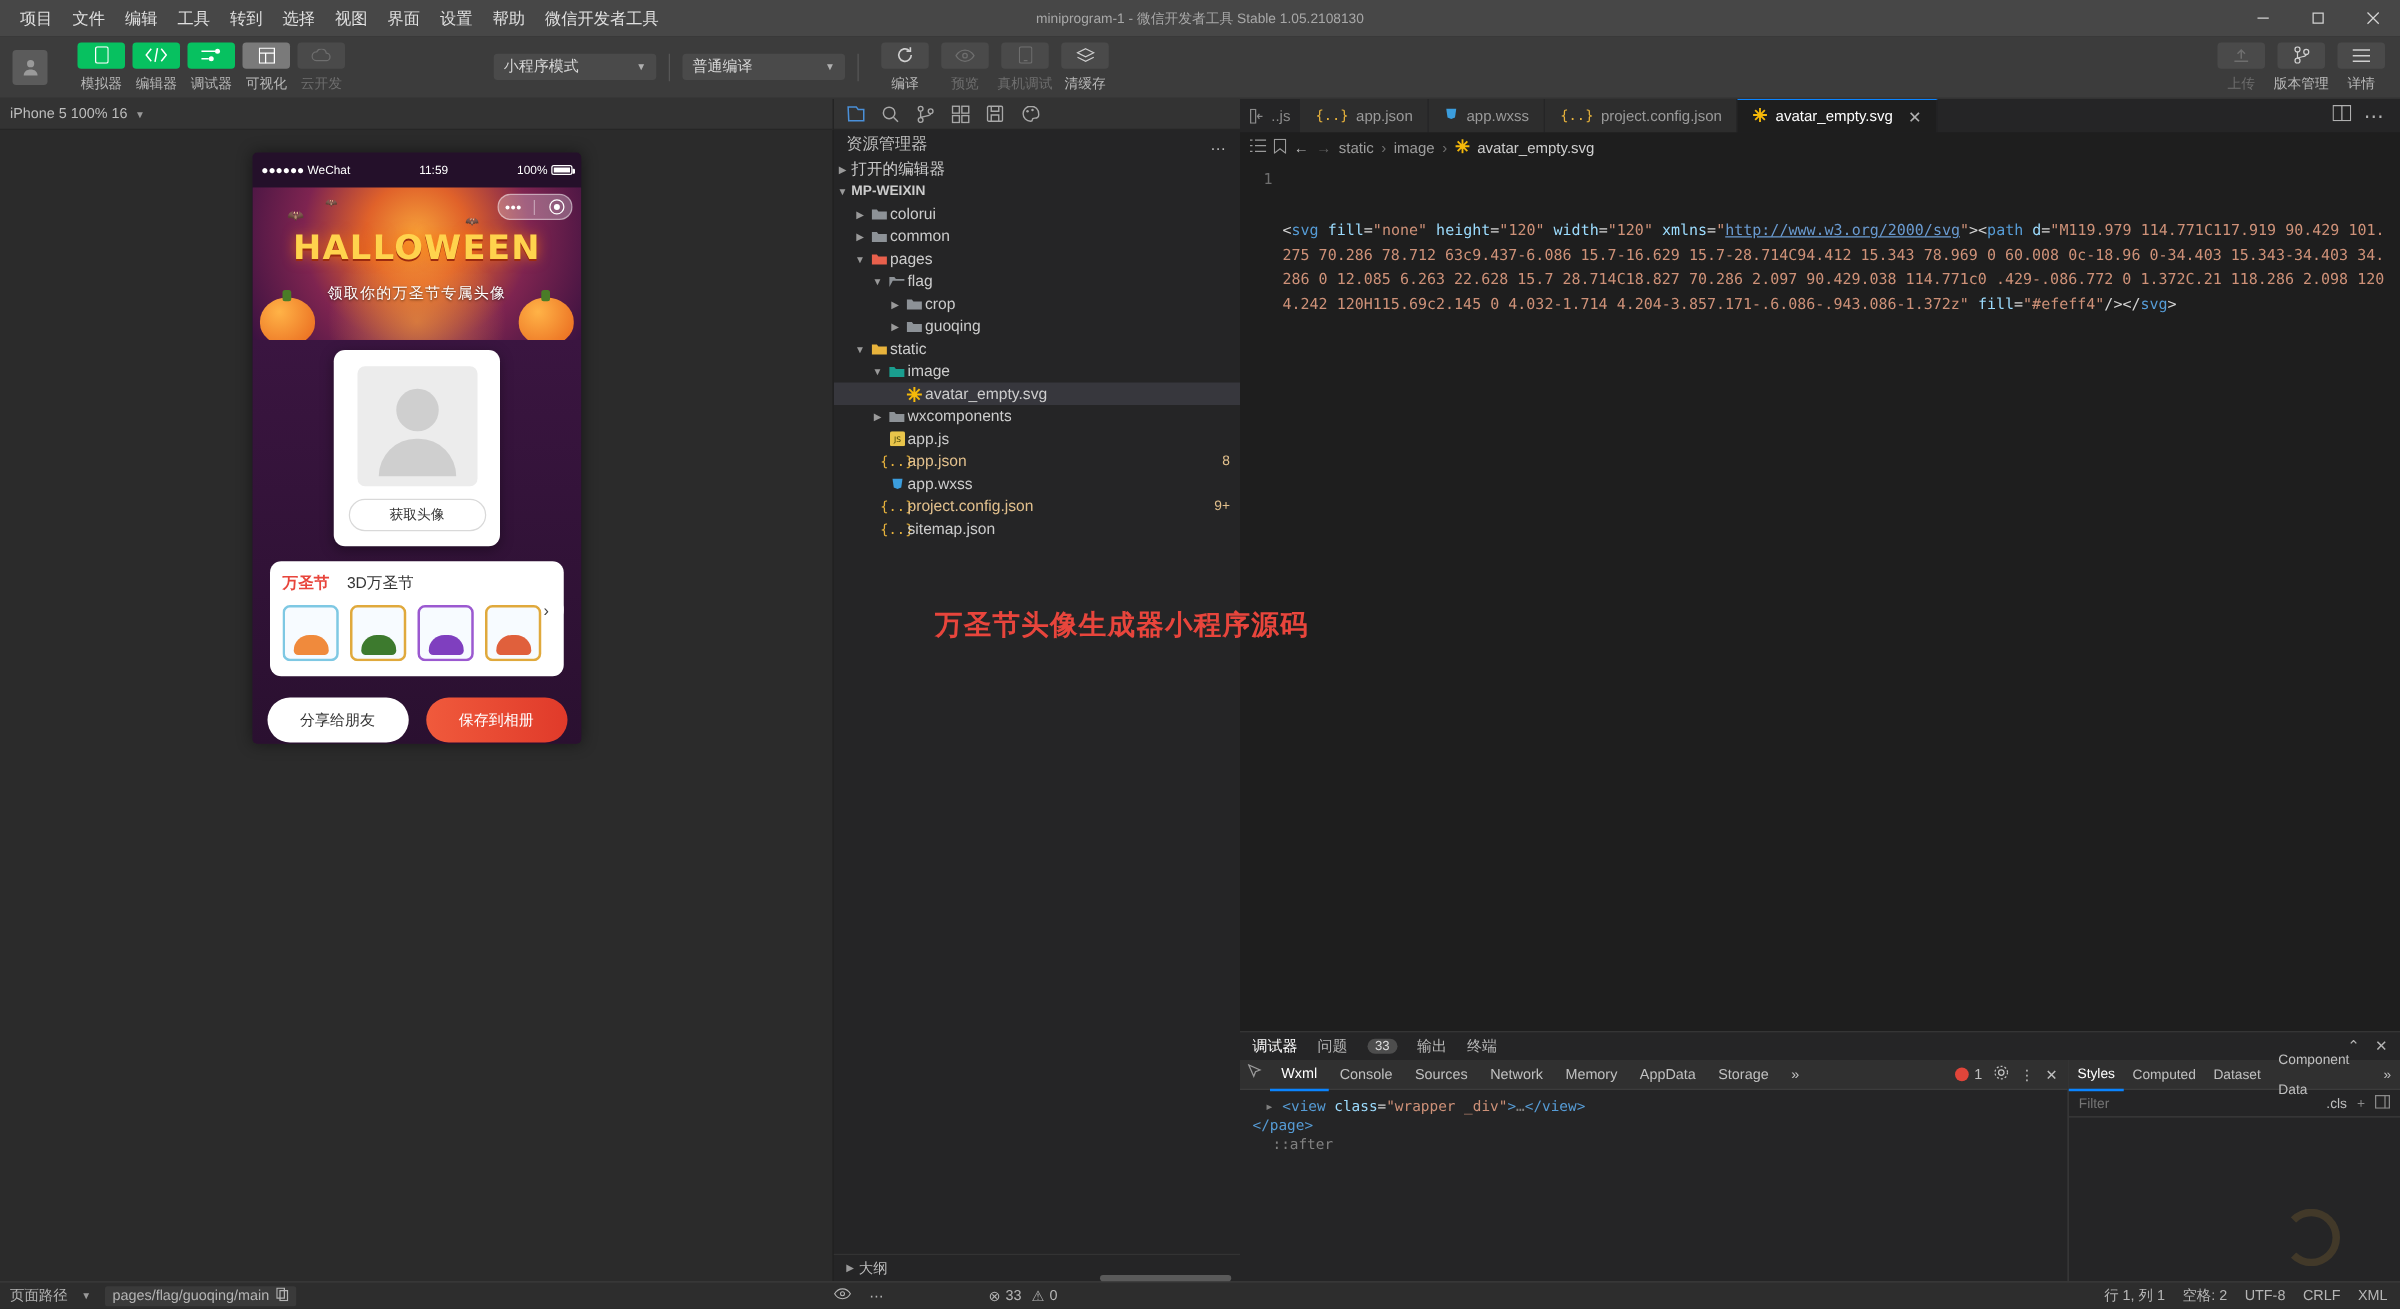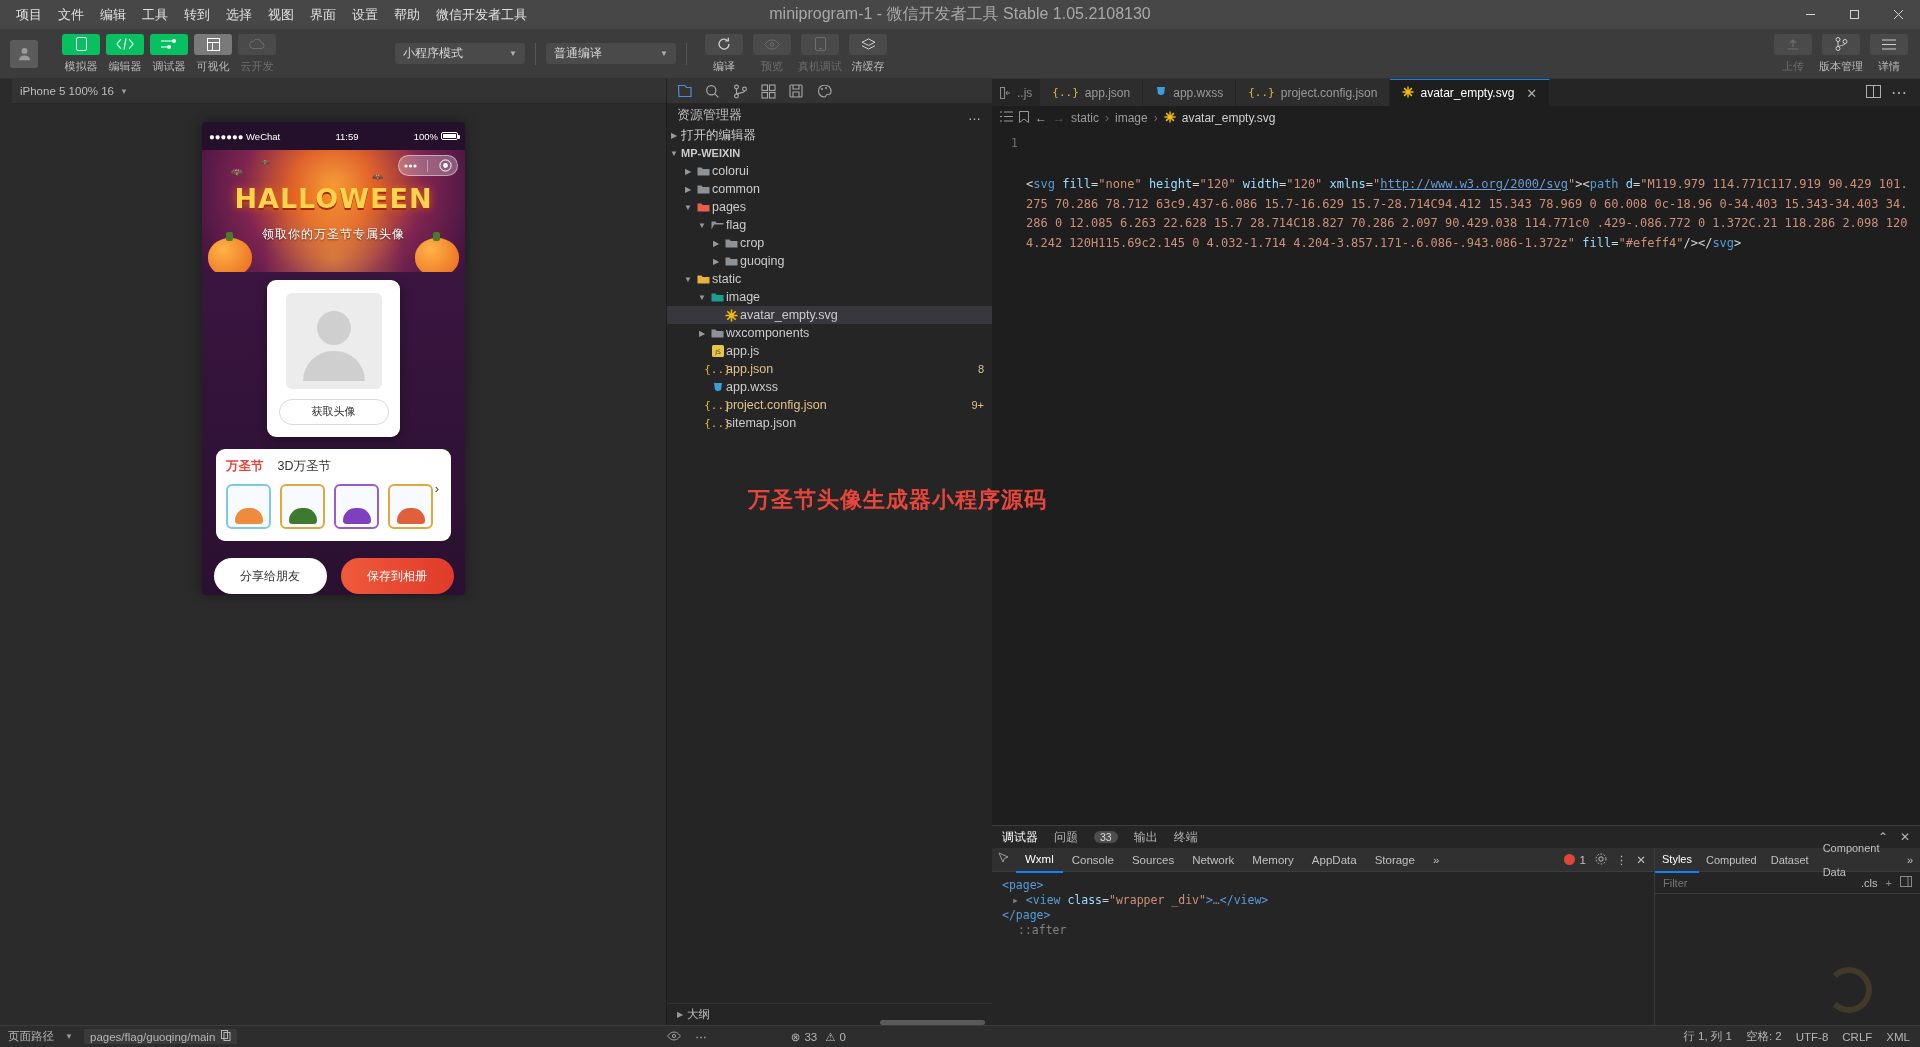--- a/index.html
+++ b/index.html
@@ -16,21 +16,21 @@
   .titlebar {
     height: 29px; background: #474747; display: flex; align-items: center;
     flex: none; position: relative; user-select: none;
   }
   .menu { display: flex; align-items: center; padding-left: 8px; gap: 0px; }
   .menu-item {
     font-size: 13px; color: #e0e0e0; padding: 4px 8px; white-space: nowrap;
   }
   .title-center {
     position: absolute; left: 0; right: 0; text-align: center;
-    font-size: 16px; color: #a8a8a8; pointer-events: none;
+    font-size: 11px; color: #a8a8a8; pointer-events: none;
   }
   .win-ctrls { margin-left: auto; display: flex; height: 29px; z-index: 2; }
   .win-btn { width: 44px; height: 29px; display: flex; align-items: center; justify-content: center; color: #d4d4d4; }
   .win-btn svg { display: block; }
 
   
   .toolbar {
     height: 50px; background: #3c3c3c; flex: none; display: flex; align-items: center;
     position: relative; border-bottom: 1px solid #333;
   }
@@ -65,21 +65,21 @@
 
   .right-group { margin-left: auto; margin-right: 12px; display: flex; align-items: flex-start; gap: 10px; }
 
   
   .main { flex: 1; display: flex; min-height: 0; }
 
   
   .sim-pane { width: 667px; flex: none; background: #2b2b2b; display: flex; flex-direction: column;
     border-right: 1px solid #1e1e1e; }
   .sim-bar { height: 25px; display: flex; align-items: center; padding: 0 8px; background: #333333;
-    font-size: 11.5px; color: #bdbdbd; border-bottom: 1px solid #262626; margin-left: 12px; }
+    font-size: 11.5px; color: #bdbdbd; border-bottom: 1px solid #262626; }
   .sim-bar .caret { font-size: 8px; margin-left: 6px; color: #999; }
   .sim-body { flex: 1; position: relative; }
 
   .phone {
     position: absolute; left: 202px; top: 18px; width: 263px; height: 473px;
     background: #2a1330; border-radius: 4px; overflow: hidden;
     box-shadow: 0 0 12px rgba(0,0,0,.45);
     display: flex; flex-direction: column;
   }
   .phone-status { height: 28px; display: flex; align-items: center; padding: 0 7px; font-size: 9.5px;
@@ -807,21 +807,20 @@
                 </span>
                 <span><svg width="12" height="12" viewBox="0 0 12 12">
                       <circle cx="6" cy="6" r="2.2" fill="none" stroke="currentColor"></circle>
                       <circle cx="6" cy="6" r="5" fill="none" stroke="currentColor" stroke-dasharray="1.6 1.6"></circle>
                     </svg></span>
                 <span>⋮</span>
                 <span>✕</span>
               </span>
             </div>
             <div class="dv-content">
-              <div><span class="tag">&lt;page&gt;</span></div>
               <div style="padding-left:10px;"><span class="dim">▸ </span><span class="tag">&lt;view </span><span class="attr">class</span>=<span class="val">"wrapper _div"</span><span class="tag">&gt;</span><span class="dim">…</span><span class="tag">&lt;/view&gt;</span></div>
               <div><span class="tag">&lt;/page&gt;</span></div>
               <div style="padding-left:16px;"><span class="dim">::after</span></div>
             </div>
           </div>
 
           <div class="dv-right">
             <div class="dvr-tabs">
               <span class="dvr-tab active">Styles</span>
               <span class="dvr-tab">Computed</span>

